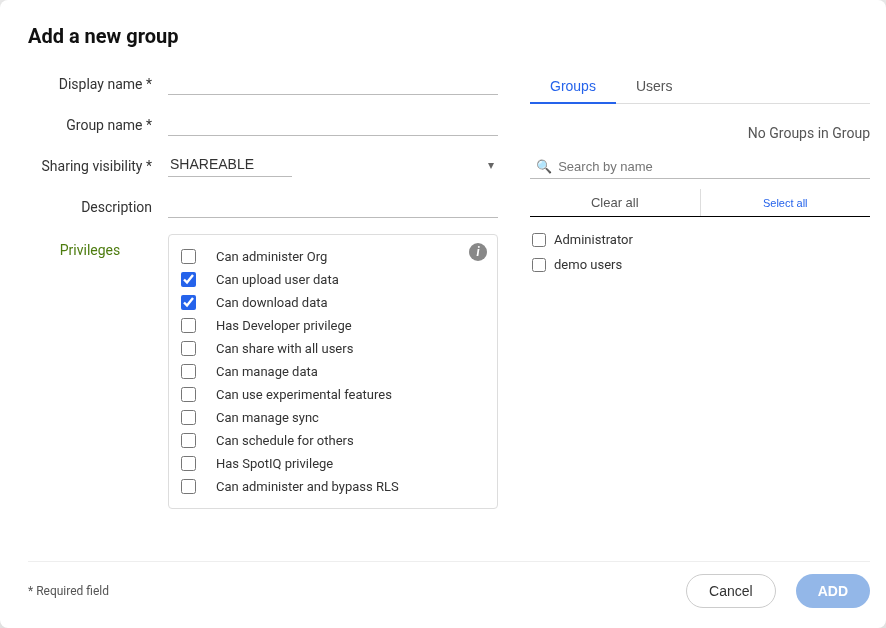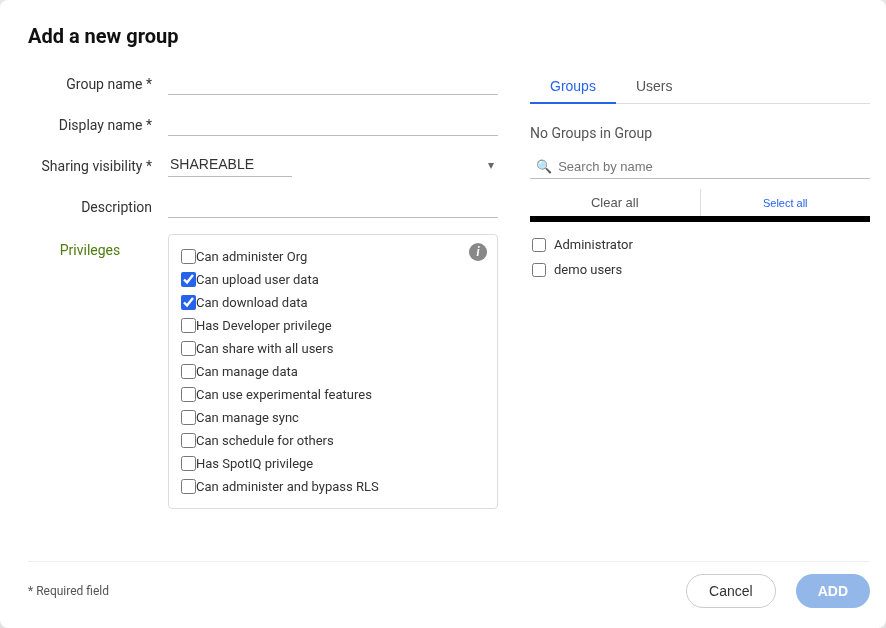--- a/index.html
+++ b/index.html
@@ -126,21 +126,21 @@
       display: flex;
       align-items: center;
       justify-content: center;
       cursor: pointer;
       font-style: italic;
       font-weight: bold;
     }
     .privilege-item {
       display: flex;
       align-items: center;
-      gap: 0;
+      gap: 20px;
       padding: 4px 0;
       font-size: 13px;
       color: #333;
     }
     .privilege-item input[type="checkbox"] {
       width: 15px;
       height: 15px;
       cursor: pointer;
       accent-color: #2563eb;
       flex-shrink: 0;
@@ -160,21 +160,21 @@
       color: #555;
       border-bottom: 2px solid transparent;
       margin-bottom: -1px;
     }
     .tab-btn.active {
       color: #2563eb;
       border-bottom: 2px solid #2563eb;
       font-weight: 500;
     }
     .no-groups-text {
-      text-align: left;
+      text-align: right;
       color: #555;
       font-size: 14px;
       margin-bottom: 14px;
       margin-top: 2px;
     }
     .search-box {
       border: none;
       border-bottom: 1.5px solid #bbb;
       display: flex;
       align-items: center;
@@ -189,21 +189,21 @@
     .search-input {
       border: none;
       outline: none;
       font-size: 13px;
       flex: 1;
       color: #333;
       background: transparent;
     }
     .select-clear-row {
       display: flex;
-      border-bottom: 6px solid #000000;
+      border-bottom: 1px solid #000000;
       margin-bottom: 10px;
       justify-content: center;
     }
     .clear-btn {
       flex: 1;
       padding: 6px 8px;
       font-size: 13px;
       color: #555;
       background: none;
       border: none;
@@ -275,26 +275,26 @@
 <body>
 
 <div class="dialog">
   <div class="dialog-title">Add a new group</div>
 
   <div class="dialog-body">
 
     <div class="left-panel">
 
       <div class="form-row">
+        <label class="form-label">Display name *</label>
+        <input class="form-input" type="text" style="">
+      </div>
+
+      <div class="form-row">
         <label class="form-label">Group name *</label>
-        <input class="form-input" type="text" style="">
-      </div>
-
-      <div class="form-row">
-        <label class="form-label">Display name *</label>
         <input class="form-input" type="text" style="">
       </div>
 
       <div class="form-row">
         <label class="form-label">Sharing visibility *</label>
         <div class="select-wrapper">
           <select class="form-select">
             <option>SHAREABLE</option>
             <option>NON-SHAREABLE</option>
           </select>

